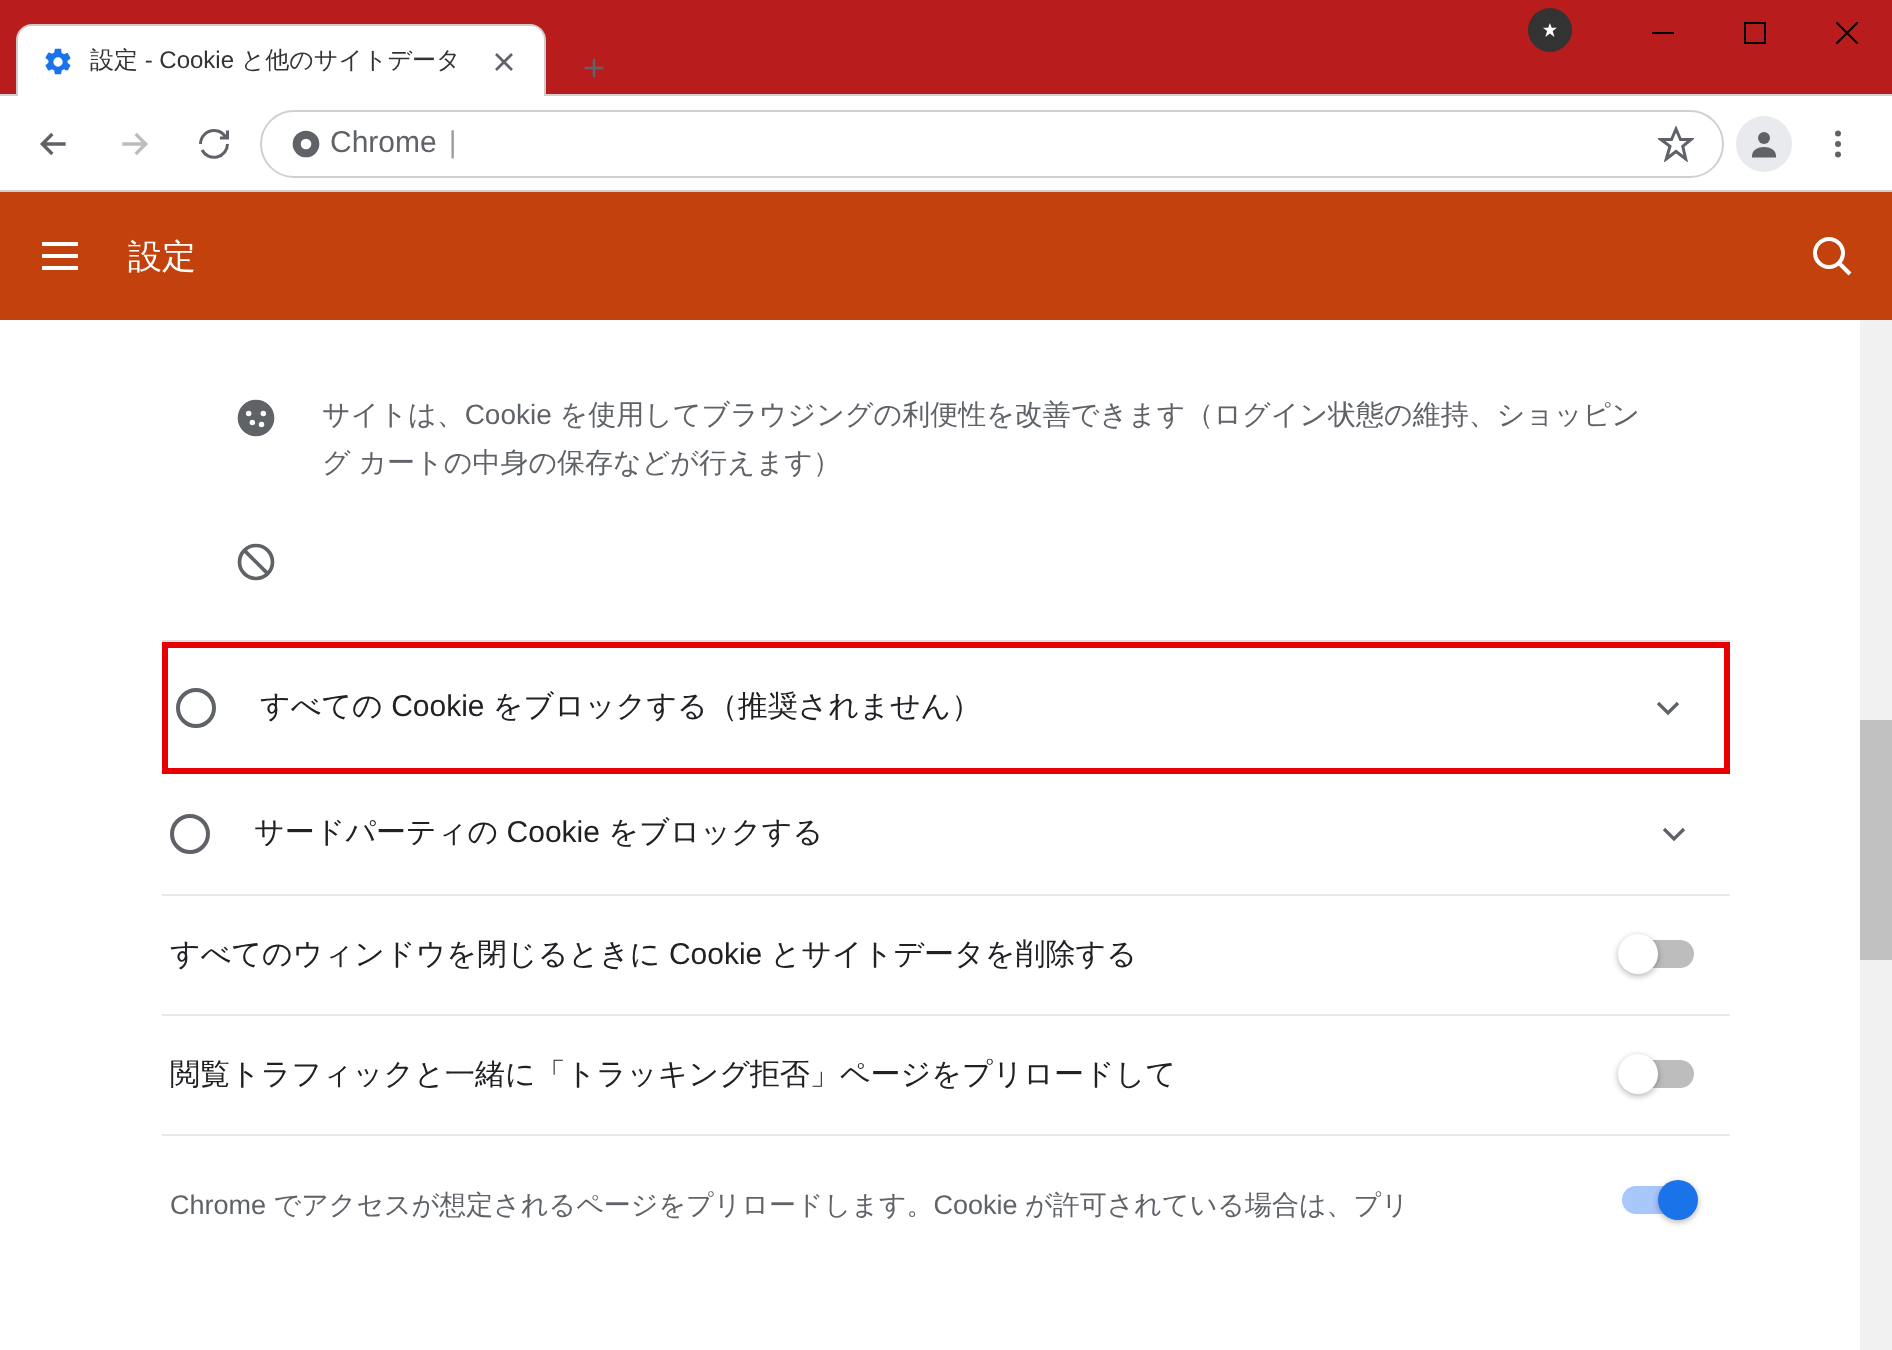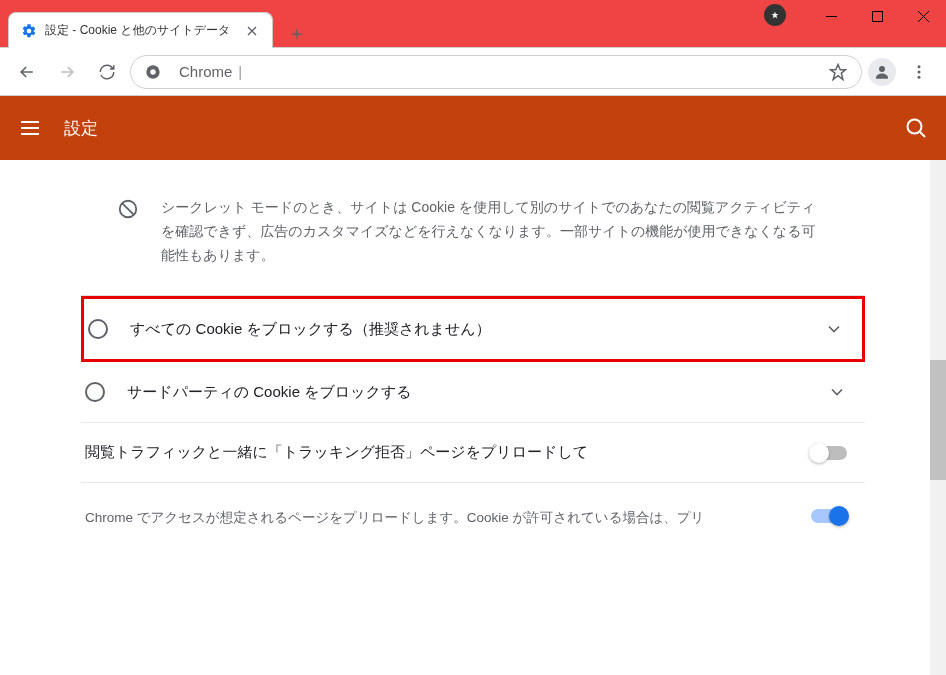--- a/index.html
+++ b/index.html
@@ -1,33 +1,33 @@
 <!DOCTYPE html>
 <html><head>
 <meta charset="utf-8">
 <style>
 * { margin:0; padding:0; box-sizing:border-box; font-family:"Meiryo","Yu Gothic",Arial,sans-serif; }
 body { width:946px; height:675px; background:#fff; overflow:hidden; position:relative; }
 
 
-.titlebar { height:48px; background:#ef4444; display:flex; align-items:flex-start; border-bottom:1px solid #d0d0d0; position:relative; }
+.titlebar { height:48px; background:#b91c1c; display:flex; align-items:flex-start; border-bottom:1px solid #d0d0d0; position:relative; }
 .win-ctrl { position:absolute; right:0; top:0; display:flex; }
 .win-btn { width:46px; height:32px; display:flex; align-items:center; justify-content:center; color:#333; }
 .tab-strip { display:flex; align-items:flex-end; height:48px; padding-left:8px; }
 .tab { display:flex; align-items:center; background:#fff; border:1px solid #ccc; border-bottom:none; border-radius:8px 8px 0 0; height:36px; padding:0 12px; margin-top:12px; max-width:280px; gap:8px; }
 .tab-favicon { width:16px; height:16px; color:#1a73e8; flex-shrink:0; }
 .tab-title { font-size:12px; color:#333; white-space:nowrap; overflow:hidden; text-overflow:ellipsis; }
 .tab-close { width:16px; height:16px; color:#5f6368; flex-shrink:0; margin-left:6px; }
 .newtab { width:28px; height:28px; display:flex; align-items:center; justify-content:center; color:#5f6368; margin-left:10px; margin-top:14px; }
 
 
 .toolbar { height:48px; display:flex; align-items:center; padding:0 10px; gap:6px; border-bottom:1px solid #d0d0d0; }
 .tb-btn { width:34px; height:34px; border-radius:50%; display:flex; align-items:center; justify-content:center; color:#5f6368; }
 .tb-btn.disabled { color:#bdbdbd; }
-.omnibox { flex:1; height:34px; border:1px solid #d0d0d0; border-radius:17px; display:flex; align-items:center; padding:0 14px; gap:18px; color:#5f6368; font-size:15px; }
+.omnibox { flex:1; height:34px; border:1px solid #d0d0d0; border-radius:17px; display:flex; align-items:center; padding:0 14px; gap:4px; color:#5f6368; font-size:15px; }
 .omni-lock { width:16px; height:16px; color:#5f6368; }
 .omni-text { flex:1; display:flex; align-items:center; gap:6px; }
 .omni-host { color:#5f6368; }
 .omni-sep { color:#9e9e9e; }
 .omni-path { color:#202124; }
 .omni-end { width:18px; height:18px; color:#5f6368; }
 .avatar { width:28px; height:28px; border-radius:50%; background:#e8eaed; display:flex; align-items:center; justify-content:center; }
 
 
 .settings-hdr { height:64px; background:#c2410c; color:#fff; display:flex; align-items:center; padding:0 18px; gap:22px; }
@@ -163,47 +163,58 @@
   <div class="hdr-title">設定</div>
   <svg class="hdr-search" viewBox="0 0 24 24" stroke="#fff" stroke-width="2" fill="none">
       <circle cx="10.5" cy="10.5" r="7"></circle>
       <path d="M16 16l5 5"></path>
     </svg>
 </div>
 
 <div class="content-wrap">
   <div class="content">
 
+    <div class="info-row">
+      <svg class="info-icon" viewBox="0 0 24 24" fill="currentColor">
+          <path d="M12 2a10 10 0 100 20 10 10 0 000-20zm-4 6a1.5 1.5 0 110 3 1.5 1.5 0 010-3zm2 8a1.5 1.5 0 110-3 1.5 1.5 0 010 3zm5-2a1.5 1.5 0 110 3 1.5 1.5 0 010-3zm1-6a1.5 1.5 0 110 3 1.5 1.5 0 010-3z"></path>
+        </svg>
+      <div class="info-text">サイトは、Cookie を使用してブラウジングの利便性を改善できます（ログイン状態の維持、ショッピング カートの中身の保存などが行えます）</div>
+    </div>
 
     <div class="info-row">
       <svg class="info-icon" viewBox="0 0 24 24" fill="none" stroke="currentColor" stroke-width="2">
           <circle cx="12" cy="12" r="9"></circle>
           <path d="M5.5 5.5l13 13"></path>
         </svg>
-      <div class="info-text">シークレット モードのとき、サイトは Cookie を使用して別のサイトでのあなたの閲覧アクティビティを確認できず、広告のカスタマイズなどを行えなくなります。一部サイトの機能が使用できなくなる可能性もあります。</div>
     </div>
 
     <div class="divider"></div>
 
     <div class="opt highlight">
       <div class="radio"></div>
       <div class="opt-label">すべての Cookie をブロックする（推奨されません）</div>
       <svg class="chev" viewBox="0 0 24 24" fill="none" stroke="currentColor" stroke-width="2">
           <path d="M6 9l6 6 6-6"></path>
         </svg>
     </div>
 
     <div class="opt">
       <div class="radio"></div>
       <div class="opt-label">サードパーティの Cookie をブロックする</div>
       <svg class="chev" viewBox="0 0 24 24" fill="none" stroke="currentColor" stroke-width="2">
           <path d="M6 9l6 6 6-6"></path>
         </svg>
     </div>
 
+    <div class="tog-row">
+      <div class="tog-text">
+          <div class="tog-title">すべてのウィンドウを閉じるときに Cookie とサイトデータを削除する</div>
+        </div>
+      <div class="toggle off"></div>
+    </div>
 
     <div class="tog-row">
       <div class="tog-text">
           <div class="tog-title">閲覧トラフィックと一緒に「トラッキング拒否」ページをプリロードして</div>
         </div>
       <div class="toggle off"></div>
     </div>
 
     <div class="tog-row" style="border-bottom:none">
       <div class="tog-text">

